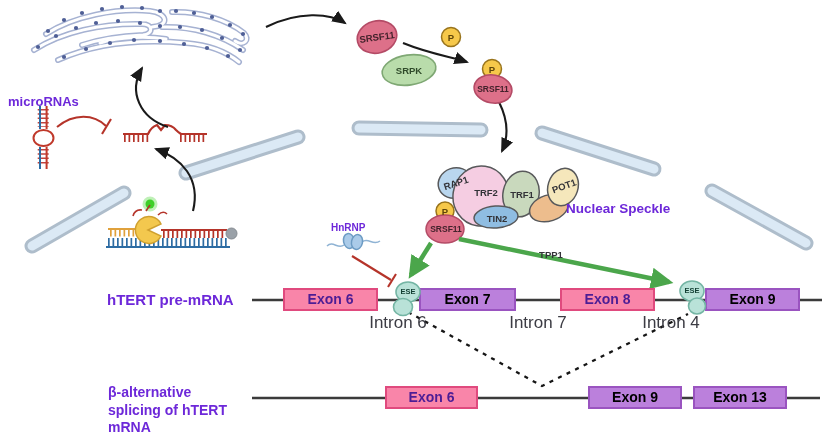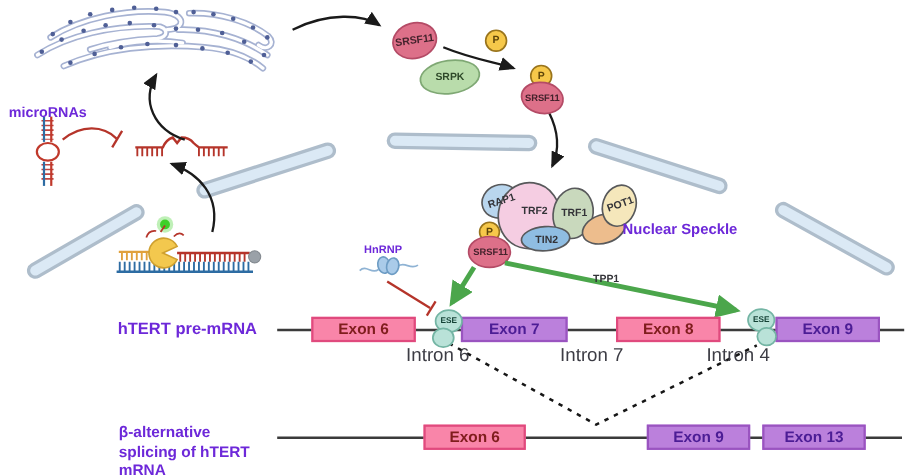--- a/index.html
+++ b/index.html
@@ -4,22 +4,22 @@
 <style>
   html,body{margin:0;padding:0;background:#fff;}
   #fig{position:relative;width:824px;height:432px;background:#fff;overflow:hidden;
        font-family:"Liberation Sans",sans-serif;}
   #bg{position:absolute;left:0;top:0;z-index:1;}
   .lbl{position:absolute;color:#6d28d9;font-weight:bold;white-space:nowrap;z-index:4;}
   .clabel{position:absolute;transform:translate(-50%,-50%);font-weight:bold;
           font-size:9.5px;color:#333338;z-index:4;white-space:nowrap;}
   .exon{position:absolute;height:19px;z-index:2;text-align:center;
         font-weight:bold;font-size:14px;line-height:19px;}
-  .exon.pink{background:#f985a9;border:2px solid #e04a7e;color:#7f1d1d;}
-  .exon.purple{background:#bb80dc;border:2px solid #9a54c0;color:#4c1d95;}
+  .exon.pink{background:#f985a9;border:2px solid #e04a7e;color:#4c1d95;}
+  .exon.purple{background:#bb80dc;border:2px solid #9a54c0;color:#000000;}
   .intron{position:absolute;width:64px;text-align:center;font-size:17px;
           color:#3c3c44;z-index:4;}
   .ese-svg{position:absolute;z-index:3;}
   .ese-lbl{position:absolute;font-size:7.5px;font-weight:bold;color:#123f33;
            width:24px;text-align:center;z-index:4;}
 </style>
 </head>
 <body>
 
 <div id="fig">

